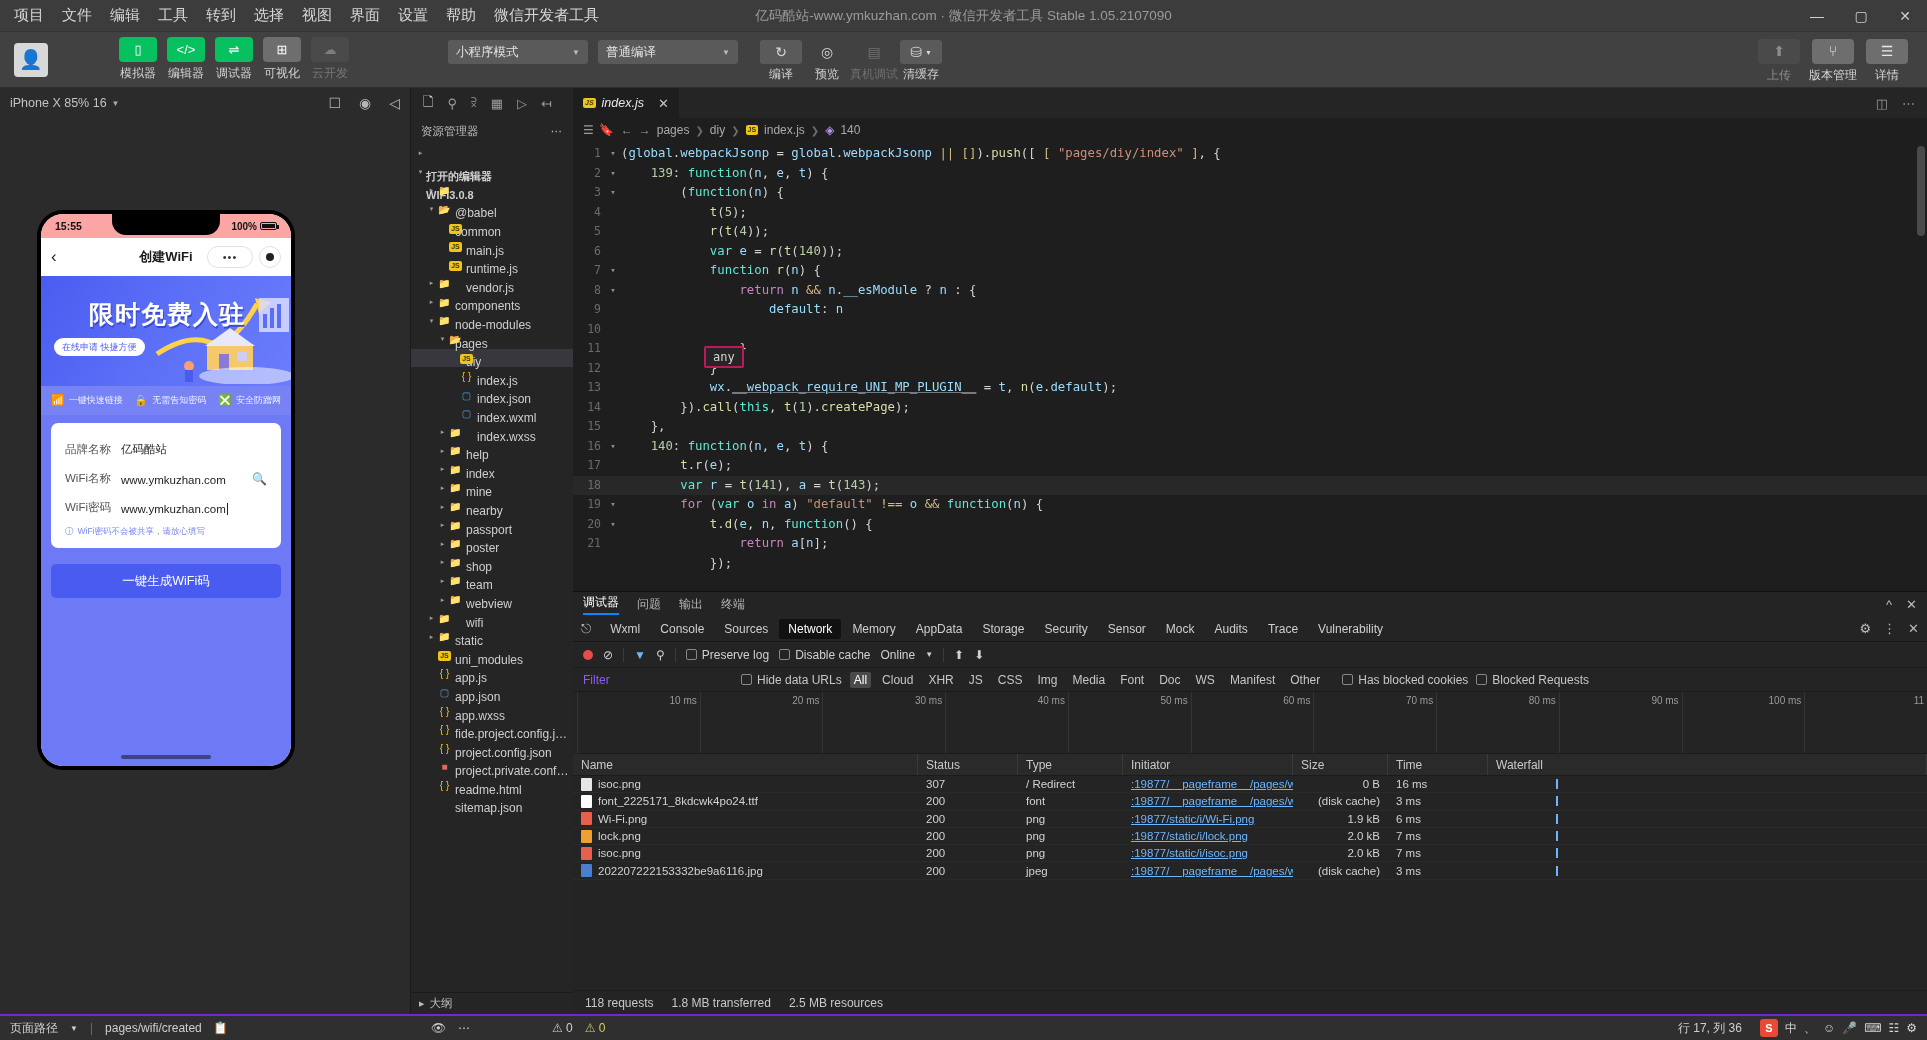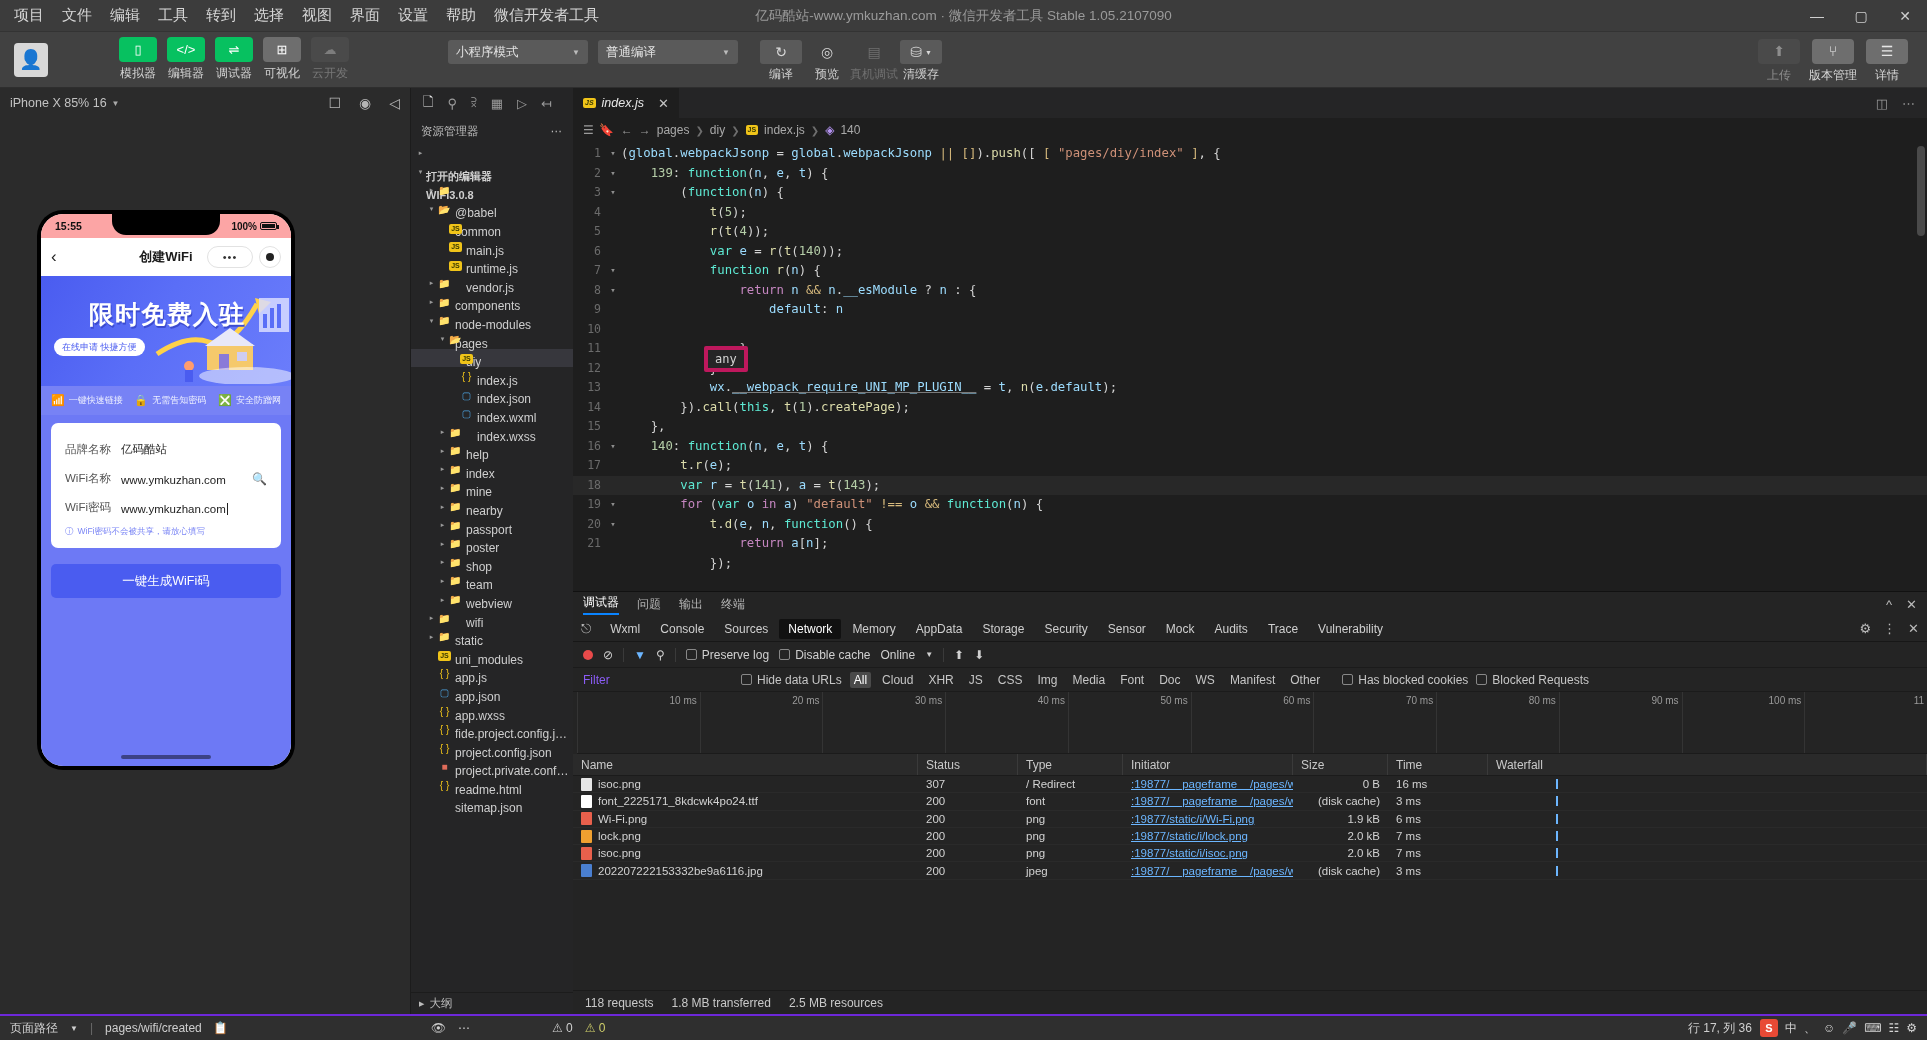--- a/index.html
+++ b/index.html
@@ -232,21 +232,21 @@
   .kw { color: #5eead4; }
   .fn { color: #dcdcaa; }
   .var { color: #9cdcfe; }
   .num { color: #b5cea8; }
   .str { color: #ce9178; }
   .op  { color: #d4d4d4; }
   .yel { color: #d7ba7d; }
   .ctl { color: #c586c0; }
   .ul  { text-decoration: underline; text-decoration-color:#7a7a7a; }
   .tooltip {
-    position: absolute; left: 131px; top: 204px; background: #252526; border: 4px solid #be185d;
+    position: absolute; left: 131px; top: 204px; background: #252526; border: 2px solid #be185d;
     color: #d4d4d4; font-family: "DejaVu Sans Mono", monospace; font-size: 12px;
     padding: 2px 7px; border-radius: 2px;
   }
   .v-scroll { position:absolute; right:0; top:0; bottom:0; width:12px; background:transparent; }
   .v-thumb { position:absolute; right:2px; top:4px; width:8px; height:90px; background:#4a4a4a; border-radius:4px; }
 
   
   .devtools { height: 423px; flex: 0 0 423px; background: #242424; display: flex; flex-direction: column; border-top: 1px solid #111; }
   .dt-tabs { height: 24px; display: flex; align-items: center; padding: 0 10px; gap: 18px; font-size: 12px; color: #b5b5b5; }
   .dt-tabs .on { color: #fff; border-bottom: 2px solid #0a84ff; padding-bottom: 2px; }
@@ -300,21 +300,21 @@
     font-size: 12px; color: #c9c9c9; border-top: 1px solid #1b1b1b; background:#242424;
   }
   .wf-bar { width:2px; height:10px; background:#6cb6ff; display:block; margin-left:60px;}
 
   
   .statusbar-bottom {
     height: 26px; flex: 0 0 26px; background: #2f2f2f; display: flex; align-items: center;
     font-size: 12px; color: #cfcfcf; padding: 0 10px; gap: 12px; border-top:2px solid #6d28d9;
   }
   .sb-sep { color:#6a6a6a; }
-  .sb-right2 { margin-left:auto; display:flex; align-items:center; }
+  .sb-right2 { margin-left:auto; display:flex; align-items:center; gap:10px; }
   .ime {
     display:flex; align-items:center; gap:7px; background:transparent; padding-left:8px;
   }
   .ime .s-logo { width:18px; height:18px; background:#e84a35; border-radius:3px; color:#fff;
     display:flex; align-items:center; justify-content:center; font-size:11px; font-weight:bold;}
   .ime span { font-size:12px; color:#d4d4d4; }
   .warn-ic { color:#cfcf6a; }
 </style>
 </head>
 <body>

